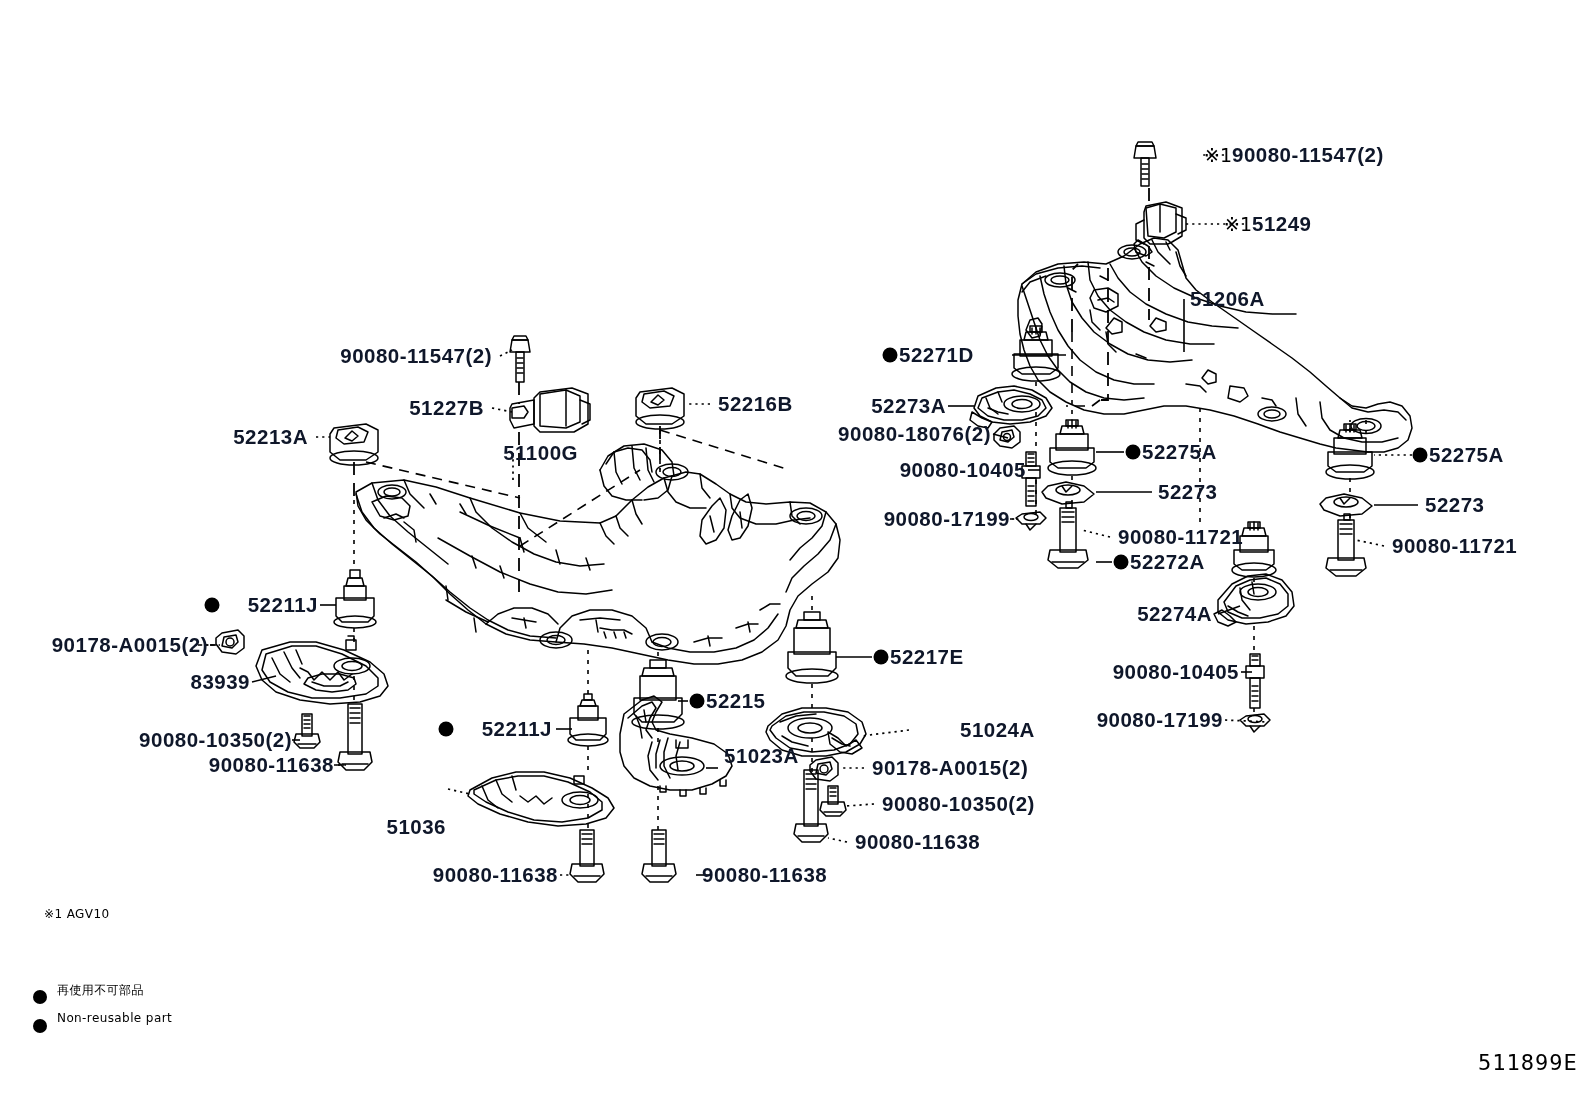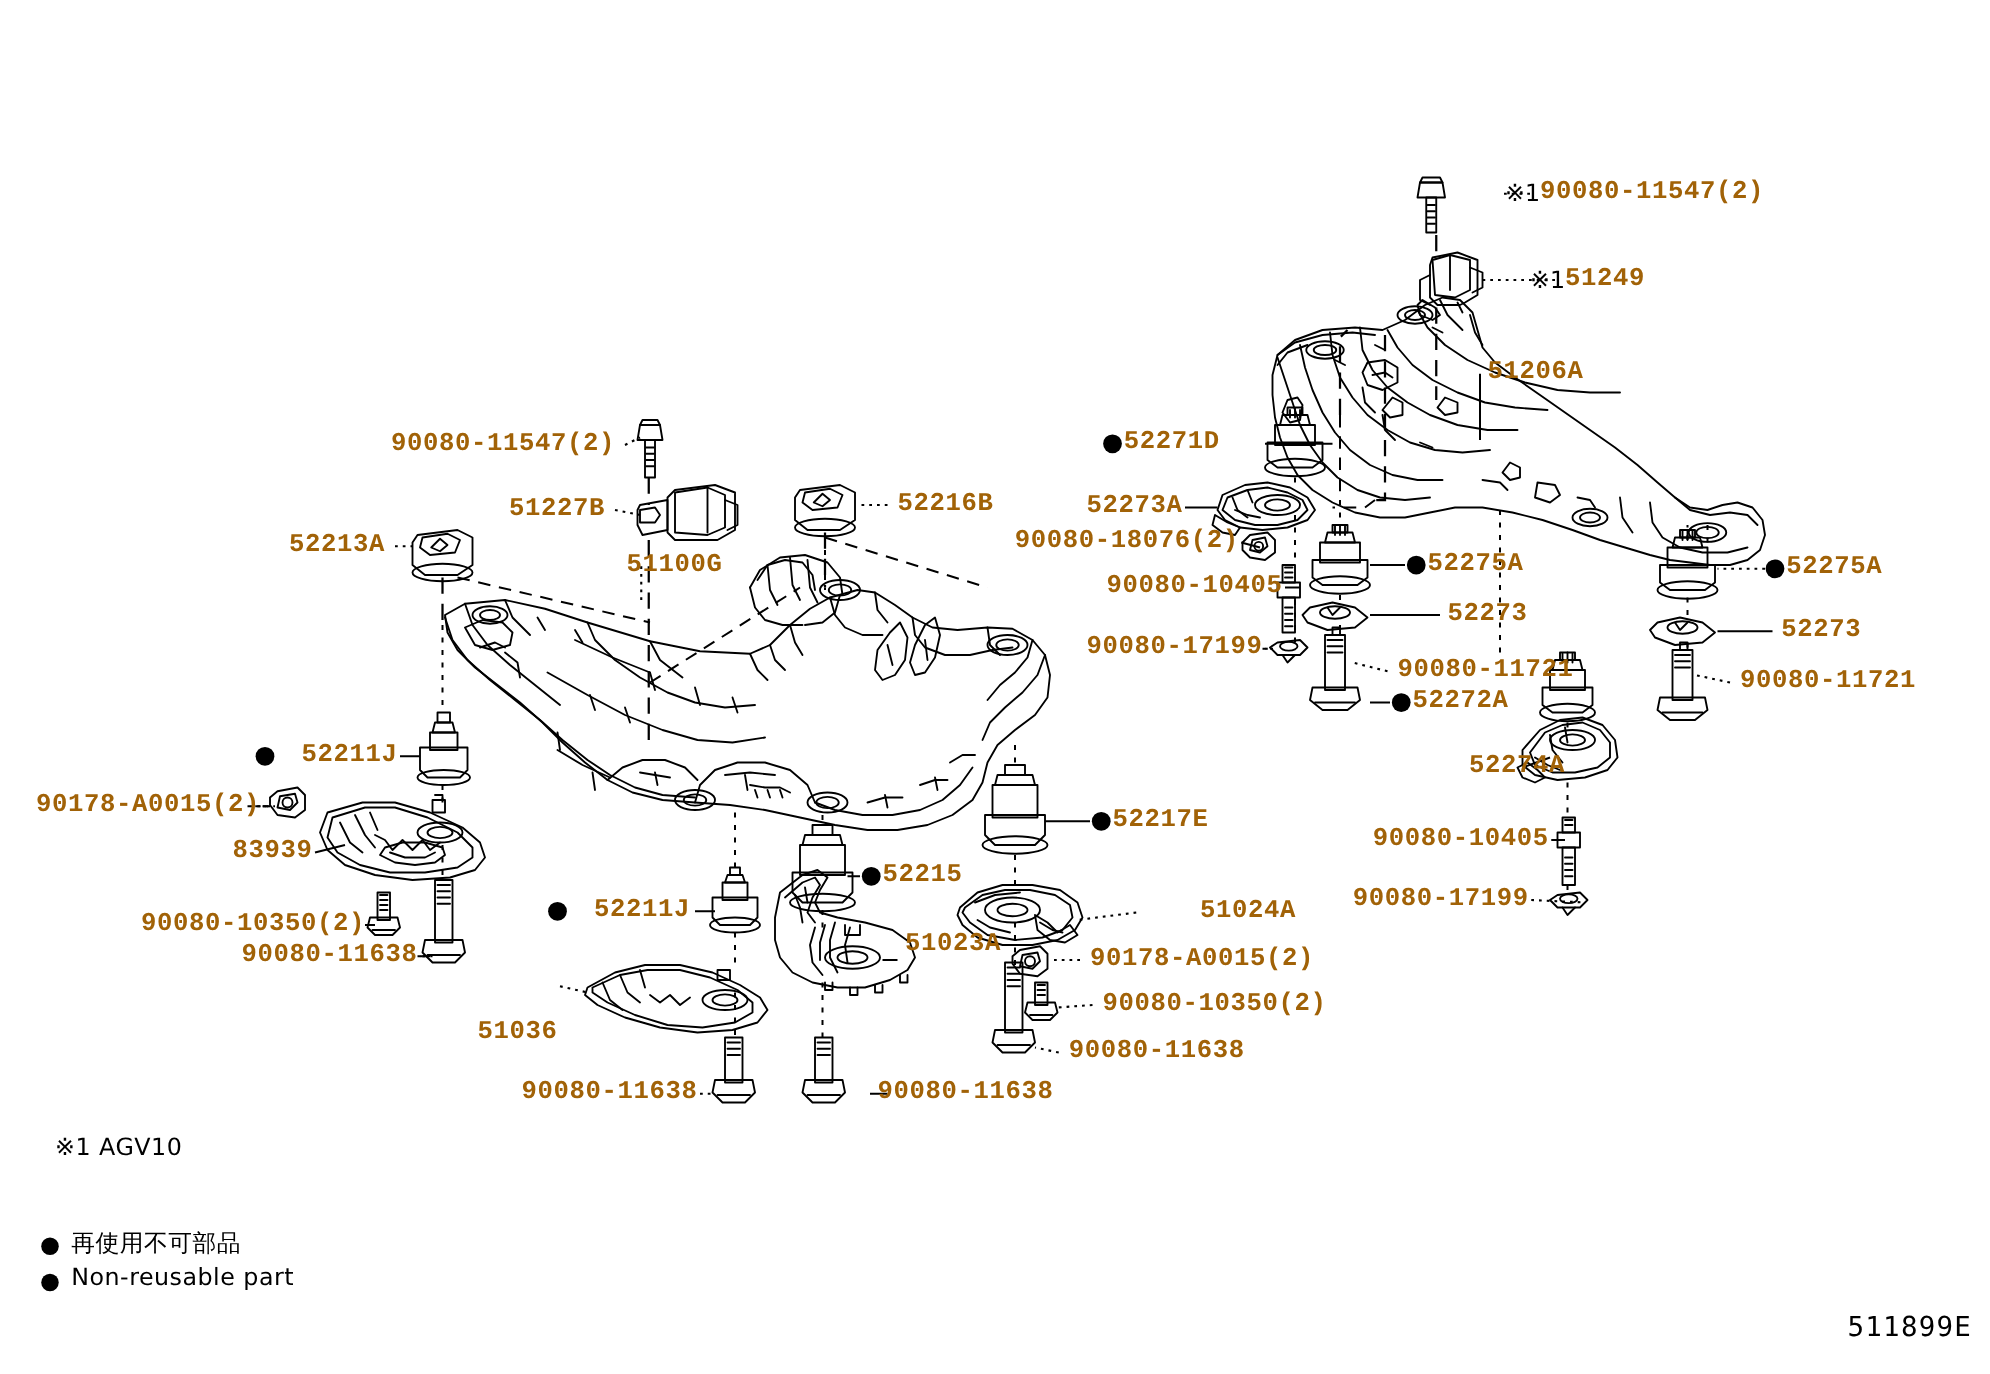--- a/index.html
+++ b/index.html
@@ -1,30 +1,30 @@
 <!DOCTYPE html>
 <html><head>
 <meta charset="utf-8">
 <style>
   html,body{margin:0;padding:0;background:#ffffff;}
   body{width:1592px;height:1099px;position:relative;overflow:hidden;
        font-family:"DejaVu Sans Mono","Liberation Mono",monospace;color:#000;}
   #stage{position:absolute;left:0;top:0;width:1592px;height:1099px;}
   svg.art{position:absolute;left:0;top:0;width:1592px;height:1099px;overflow:visible;}
 
-  .lbl{position:absolute;white-space:nowrap;font-family:Liberation Mono, monospace;
-       font-size:20.5px;font-weight:700;letter-spacing:0.5px;line-height:1;color:#a16207;}
+  .lbl{position:absolute;white-space:nowrap;font-family:Liberation Sans, sans-serif;
+       font-size:20.5px;font-weight:700;letter-spacing:0.5px;line-height:1;color:#0f172a;}
   .lbl.r{transform:translate(-100%,-50%);}
   .lbl.l{transform:translate(0,-50%);}
   .bul{position:absolute;width:15px;height:15px;border-radius:50%;background:#000;
        transform:translate(-50%,-50%);}
   .star{position:absolute;font-family:"DejaVu Sans","Liberation Sans",sans-serif;
         font-size:19px;font-weight:400;transform:translate(0,-50%);white-space:nowrap;}
   .note{position:absolute;font-family:"DejaVu Sans","Liberation Sans",sans-serif;
-        font-size:19px;font-weight:400;white-space:nowrap;letter-spacing:0.4px;}
+        font-size:12px;font-weight:400;white-space:nowrap;letter-spacing:0.4px;}
   .note.jp{font-family:"DejaVu Sans","Liberation Sans",sans-serif;}
   .code{position:absolute;font-family:"DejaVu Sans Mono","Liberation Mono",monospace;
         font-size:22px;font-weight:400;letter-spacing:1px;}
   .nbul{position:absolute;width:14px;height:14px;border-radius:50%;background:#000;}
 </style>
 </head>
 <body>
 
 <div id="stage">
 
@@ -703,21 +703,21 @@
   <div class="lbl l" style="left:1158px;top:492px;">
     <span>52273</span>
   </div>
   <div class="lbl l" style="left:1118px;top:537px;">
     <span>90080-11721</span>
   </div>
   <div class="bul" style="left:1121px;top:562px;"></div>
   <div class="lbl l" style="left:1130px;top:562px;">
     <span>52272A</span>
   </div>
-  <div class="lbl r" style="left:1212px;top:614px;margin-left:40px;">
+  <div class="lbl r" style="left:1212px;top:614px;">
     <span>52274A</span>
   </div>
   <div class="lbl r" style="left:1239px;top:672px;">
     <span>90080-10405</span>
   </div>
   <div class="lbl r" style="left:1223px;top:720px;">
     <span>90080-17199</span>
   </div>
   <div class="bul" style="left:1420px;top:455px;"></div>
   <div class="lbl l" style="left:1429px;top:455px;">

